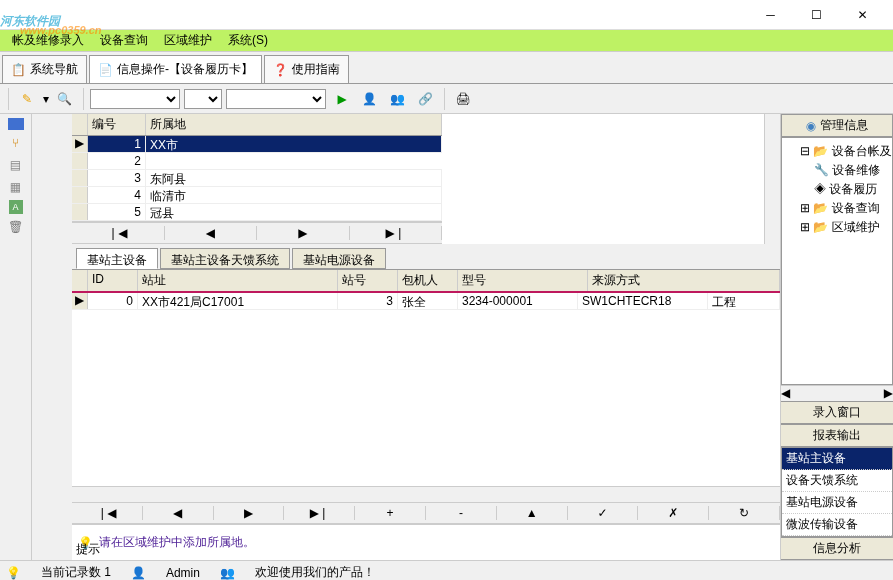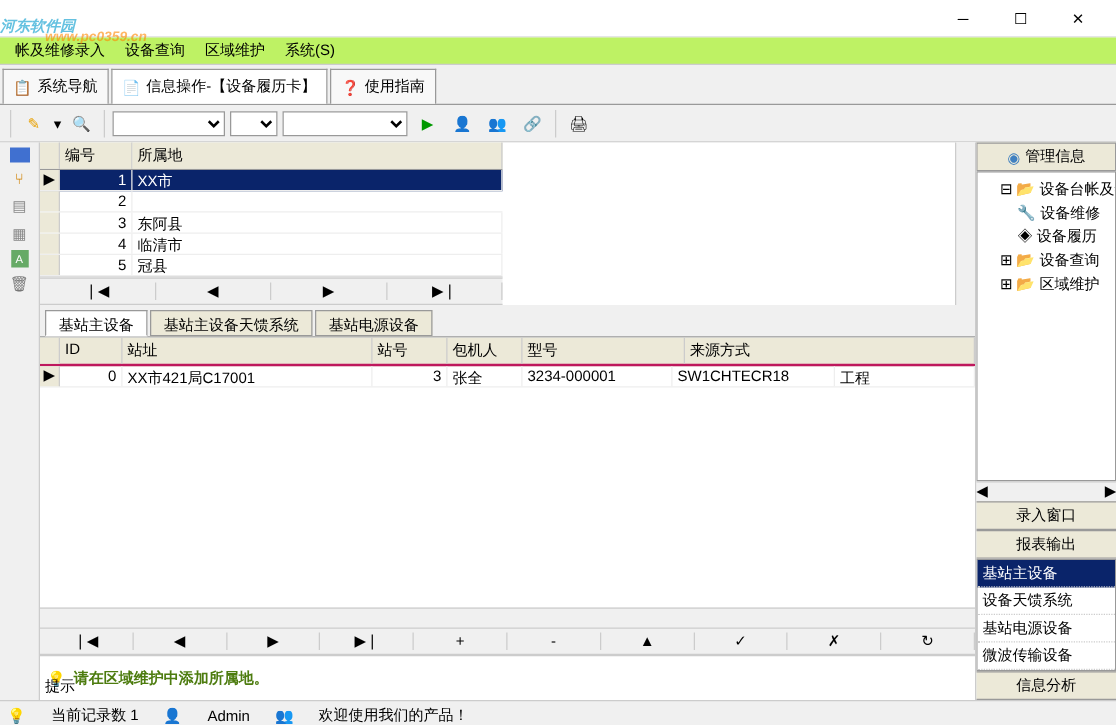--- a/index.html
+++ b/index.html
@@ -1,55 +1,55 @@
 <!DOCTYPE html>
 <html><head>
 <meta charset="utf-8">
 <style>
 * { box-sizing: border-box; margin: 0; padding: 0; font-family: "SimSun", "宋体", sans-serif; font-size: 12px; }
 body { background: #f0f0f0; width: 893px; height: 580px; overflow: hidden; position: relative; }
 .titlebar { height: 30px; background: #fff; display: flex; align-items: center; padding: 0 8px; border-bottom: 1px solid #ddd; }
 .watermark { position: absolute; top: 0; left: 0; font-size: 28px; font-weight: bold; color: #0099cc; opacity: 0.6; font-style: italic; z-index: 100; pointer-events: none; }
-.watermark .sub { font-size: 11px; color: #ff8800; display: block; margin-top: -8px; margin-left: 36px; }
+.watermark .sub { font-size: 11px; color: #ff8800; display: block; margin-top: -8px; margin-left: 20px; }
 .winbtns { margin-left: auto; display: flex; gap: 1px; }
 .winbtn { width: 45px; height: 28px; display: flex; align-items: center; justify-content: center; }
 .menubar { height: 22px; background: #bef264; display: flex; align-items: center; padding: 0 12px; gap: 16px; border-bottom: 1px solid #ccc; }
 .menuitem { cursor: default; }
 .tabbar { height: 32px; background: #f0f0f0; display: flex; align-items: flex-end; padding: 0 2px; border-bottom: 1px solid #999; }
 .tab { border: 1px solid #999; border-bottom: none; background: #f8f8f8; padding: 4px 8px; margin-right: 2px; display: flex; align-items: center; gap: 4px; height: 28px; }
 .tab.active { background: #fff; }
 .toolbar { height: 30px; background: #f0f0f0; border-bottom: 1px solid #ccc; display: flex; align-items: center; padding: 0 6px; gap: 4px; }
 .toolbtn { width: 24px; height: 24px; display: flex; align-items: center; justify-content: center; border: 1px solid transparent; }
 .sep { width: 1px; height: 22px; background: #ccc; margin: 0 2px; }
 .combo { border: 1px solid #999; background: #fff; height: 20px; }
 .main { display: flex; height: 446px; }
 .leftbar { width: 32px; background: #f0f0f0; border-right: 1px solid #ccc; display: flex; flex-direction: column; align-items: center; padding-top: 4px; gap: 4px; }
 .lefticon { width: 18px; height: 18px; display: flex; align-items: center; justify-content: center; cursor: pointer; }
-.center { flex: 1; background: #fff; display: flex; flex-direction: column; border-right: 1px solid #ccc; position: relative; }
+.center { flex: 1; background: #fff; display: flex; flex-direction: column; border-right: 1px solid #ccc; position: relative; margin-left: 40px; }
 .right { width: 112px; background: #f0f0f0; display: flex; flex-direction: column; }
 .uppergrid { height: 100px; border-bottom: 1px solid #ccc; }
 .gridhdr { display: flex; background: #f0f0f0; border-bottom: 1px solid #999; }
 .gridhdr .cell { border-right: 1px solid #ccc; padding: 2px 4px; background: #ece9d8; }
 .gridrow { display: flex; border-bottom: 1px solid #eee; }
 .gridrow.selected { background: #0a246a; color: #fff; }
 .gridrow .cell { border-right: 1px solid #eee; padding: 1px 4px; height: 16px; }
 .rowmark { width: 16px; background: #ece9d8; border-right: 1px solid #ccc; text-align: center; }
 .navbar { height: 22px; display: flex; align-items: center; border-top: 1px solid #ccc; border-bottom: 1px solid #ccc; background: #f0f0f0; }
 .navbtn { flex: 1; text-align: center; border-right: 1px solid #ccc; cursor: pointer; font-family: Arial; }
 .subtabs { height: 26px; display: flex; background: #f0f0f0; padding: 4px 4px 0 4px; border-bottom: 1px solid #999; }
 .subtab { border: 1px solid #999; padding: 3px 10px; background: #ece9d8; margin-right: 2px; cursor: pointer; }
 .subtab.active { background: #fff; border-bottom: 1px solid #fff; }
 .detailgrid { flex: 1; overflow: hidden; }
 .dethdr { display: flex; background: #ece9d8; border-bottom: 2px solid #be185d; }
 .dethdr .dcell { border-right: 1px solid #ccc; padding: 2px 4px; }
 .detrow { display: flex; border-bottom: 1px solid #eee; }
 .detrow .dcell { border-right: 1px solid #eee; padding: 1px 4px; height: 16px; }
 .scroller { height: 16px; background: #f0f0f0; border-top: 1px solid #ccc; }
 .msgbar { height: 36px; background: #fff; border-top: 1px solid #ccc; display: flex; align-items: center; padding: 0 6px; gap: 6px; }
-.msgtext { color: #4d7c0f; font-weight: bold; }
+.msgtext { color: #4c1d95; }
 .msglabel { color: #000; align-self: flex-end; padding-bottom: 2px; }
 .statusbar { height: 24px; background: #f0f0f0; border-top: 1px solid #ccc; display: flex; align-items: center; padding: 0 6px; gap: 20px; }
 .rhead { background: #ece9d8; border: 1px solid #999; text-align: center; padding: 2px; display: flex; align-items: center; justify-content: center; gap: 4px; }
 .tree { flex: 1; background: #fff; border: 1px solid #999; padding: 4px; font-size: 11px; overflow: hidden; }
 .treenode { padding: 1px 0; white-space: nowrap; }
 .treeind1 { padding-left: 14px; }
 .treeind2 { padding-left: 28px; }
 .rbox { border: 1px solid #999; background: #fff; }
 .rlist { }
 .rlistitem { padding: 2px 4px; border-bottom: 1px dotted #ccc; }

